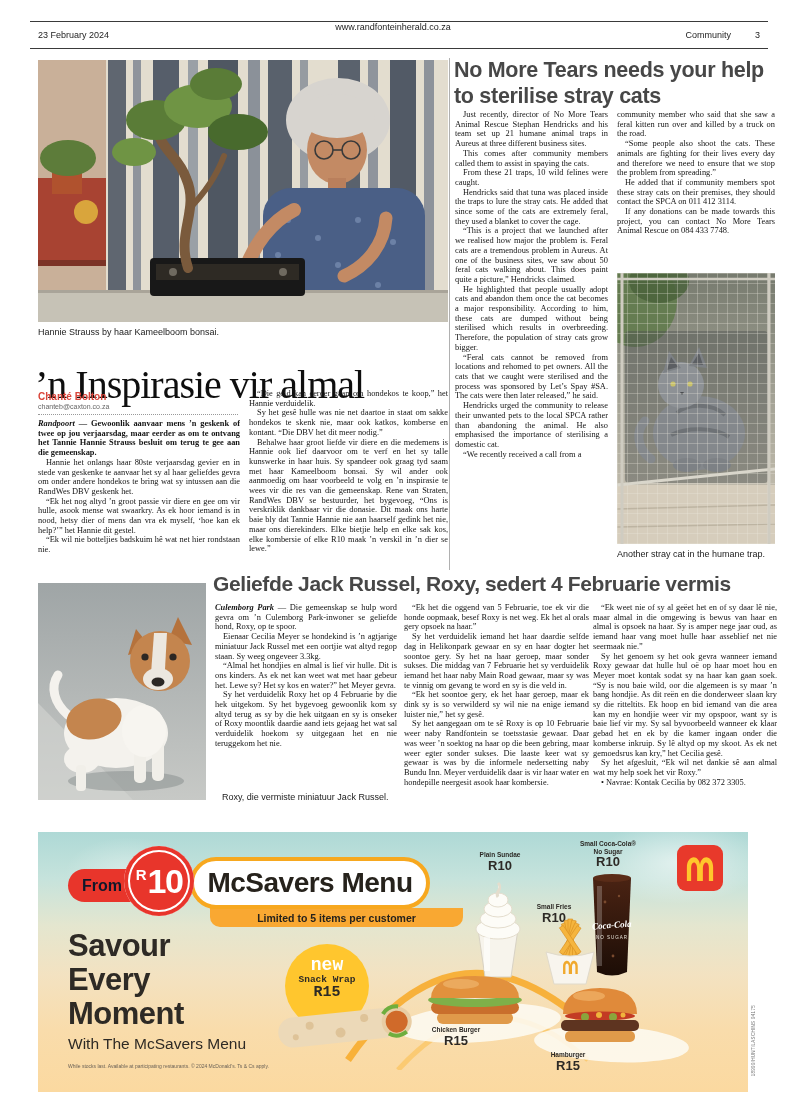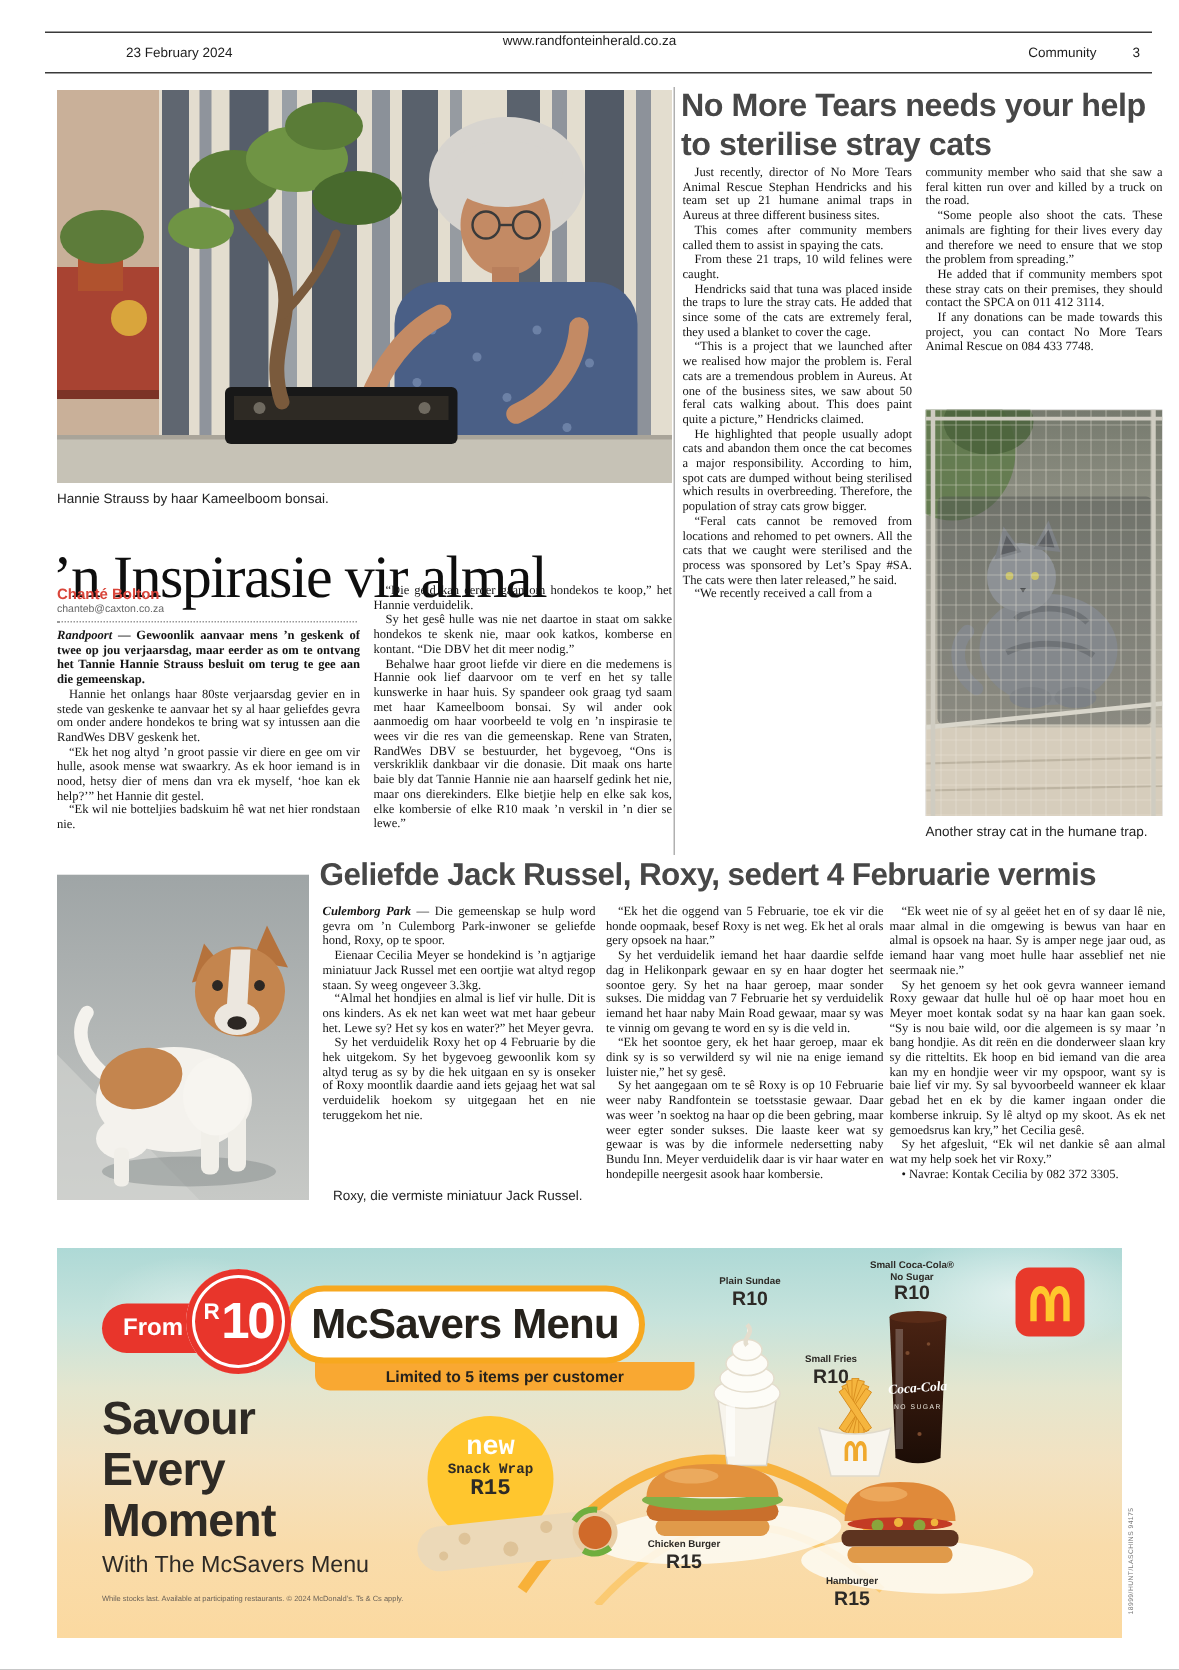--- a/index.html
+++ b/index.html
@@ -2,21 +2,21 @@
 <html><head>
 <meta charset="utf-8">
 <style>
   html,body { margin:0; padding:0; background:#9b9b9b; }
   .page { position:relative; width:786px; height:1113px; background:#ffffff; margin:0 auto;
           font-family:"Liberation Sans",sans-serif; overflow:hidden; color:#151515; }
 
   
   .hdr-rule-top { position:absolute; left:30px; right:18px; top:21px; border-top:1px solid #3a3a3a; }
   .hdr-rule-bot { position:absolute; left:30px; right:18px; top:48px; border-top:1px solid #3a3a3a; }
-  .hdr-date { position:absolute; left:38px; top:30px; font-size:9px; color:#1d1d1d;margin-left:46px; }
+  .hdr-date { position:absolute; left:38px; top:30px; font-size:9px; color:#1d1d1d; }
   .hdr-url  { position:absolute; left:50%; transform:translateX(-50%); top:22px; font-size:9px; color:#1d1d1d; }
   .hdr-right{ position:absolute; right:26px; top:30px; font-size:9px; color:#1d1d1d; }
   .hdr-right .sec { margin-right:24px; }
 
   
   .photo { position:absolute; overflow:hidden; background:#ddd; }
   .photo svg { display:block; }
   .caption { position:absolute; font-size:9px; color:#222; }
   .col { position:absolute; font-family:"Liberation Serif",serif; font-size:8.4px; line-height:9.7px;
          text-align:justify; color:#141414; overflow:hidden; }
@@ -39,21 +39,21 @@
   .vrule { position:absolute; left:449px; top:58px; height:512px; border-left:1px solid #b0b0b0; }
 
   
   .ad { position:absolute; left:38px; top:832px; width:710px; height:260px; overflow:hidden;
         background:
           radial-gradient(120px 60px at 640px 30px, rgba(255,255,255,.55), rgba(255,255,255,0) 70%),
           radial-gradient(90px 50px at 90px 40px, rgba(255,255,255,.35), rgba(255,255,255,0) 70%),
           linear-gradient(180deg,#aed9d6 0%,#c6e3dc 18%,#e4e6cf 36%,#f3e2c1 55%,#f9dcab 76%,#fbd9a0 100%); }
   .ad * { box-sizing:border-box; }
   .ad-from-pill { position:absolute; left:30px; top:37px; width:98px; height:33px; background:#e8352b;
-                  border-radius:17px; color:#ffffff; font-weight:800; font-size:16px; display:flex;
+                  border-radius:17px; color:#0f172a; font-weight:800; font-size:16px; display:flex;
                   align-items:center; padding-left:14px; z-index:3; }
   .ad-price-circle { position:absolute; left:86px; top:14px; width:70px; height:70px; border-radius:50%;
                   background:#e8352b; box-shadow: inset 0 0 0 4px #e8352b, inset 0 0 0 6px #ffffff;
                   display:flex; align-items:center; justify-content:center; color:#fff; z-index:4; }
   .ad-price-circle .r   { font-size:15px; font-weight:800; margin-top:-14px; margin-right:1px; }
   .ad-price-circle .num { font-size:34px; font-weight:800; letter-spacing:-1.5px; }
   .ad-title-box { position:absolute; left:152px; top:25px; width:240px; height:52px; background:#fff;
                   border:4px solid #f7a81f; border-radius:28px; display:flex; align-items:center;
                   justify-content:center; font-size:28px; font-weight:800; color:#26221c;
                   letter-spacing:-0.5px; z-index:2; }
@@ -172,22 +172,23 @@
 
   <div class="vrule"></div>
 
   <h2 class="headline-cats" style="margin:0;">No More Tears needs your help to sterilise stray cats</h2>
   <div class="col" style="left:455px; top:110px; width:153px; height:465px;">
   <p class="para">Just recently, director of No More Tears Animal Rescue Stephan Hendricks and his team set up 21 humane animal traps in Aureus at three different business sites.</p>
       <p class="para">This comes after community members called them to assist in spaying the cats.</p>
       <p class="para">From these 21 traps, 10 wild felines were caught.</p>
       <p class="para">Hendricks said that tuna was placed inside the traps to lure the stray cats. He added that since some of the cats are extremely feral, they used a blanket to cover the cage.</p>
       <p class="para">“This is a project that we launched after we realised how major the problem is. Feral cats are a tremendous problem in Aureus. At one of the business sites, we saw about 50 feral cats walking about. This does paint quite a picture,” Hendricks claimed.</p>
-      <p class="para">He highlighted that people usually adopt cats and abandon them once the cat becomes a major responsibility. According to him, spot cats are dumped without being sterilised which results in overbreeding. Therefore, the population of stray cats grow bigger.</p>
+      <p class="para">He highlighted that people usually adopt cats and abandon them once the cat becomes a major responsibility. According to him, these cats are dumped without being sterilised which results in overbreeding. Therefore, the population of stray cats grow bigger.</p>
       <p class="para">“Feral cats cannot be removed from locations and rehomed to pet owners. All the cats that we caught were sterilised and the process was sponsored by Let’s Spay #SA. The cats were then later released,” he said.</p>
+      <p class="para">Hendricks urged the community to release their unwanted pets to the local SPCA rather than abandoning the animal. He also emphasised the importance of sterilising a domestic cat.</p>
       <p class="para">“We recently received a call from a</p>
     </div>
   <div class="col col-cont" style="left:617px; top:110px; width:158px; height:162px;">
       <p class="para">community member who said that she saw a feral kitten run over and killed by a truck on the road.</p>
       <p class="para">“Some people also shoot the cats. These animals are fighting for their lives every day and therefore we need to ensure that we stop the problem from spreading.”</p>
       <p class="para">He added that if community members spot these stray cats on their premises, they should contact the SPCA on 011 412 3114.</p>
       <p class="para">If any donations can be made towards this project, you can contact No More Tears Animal Rescue on 084 433 7748.</p>
     </div>
 
   <div class="photo" style="left:617px; top:273px; width:158px; height:271px;">

